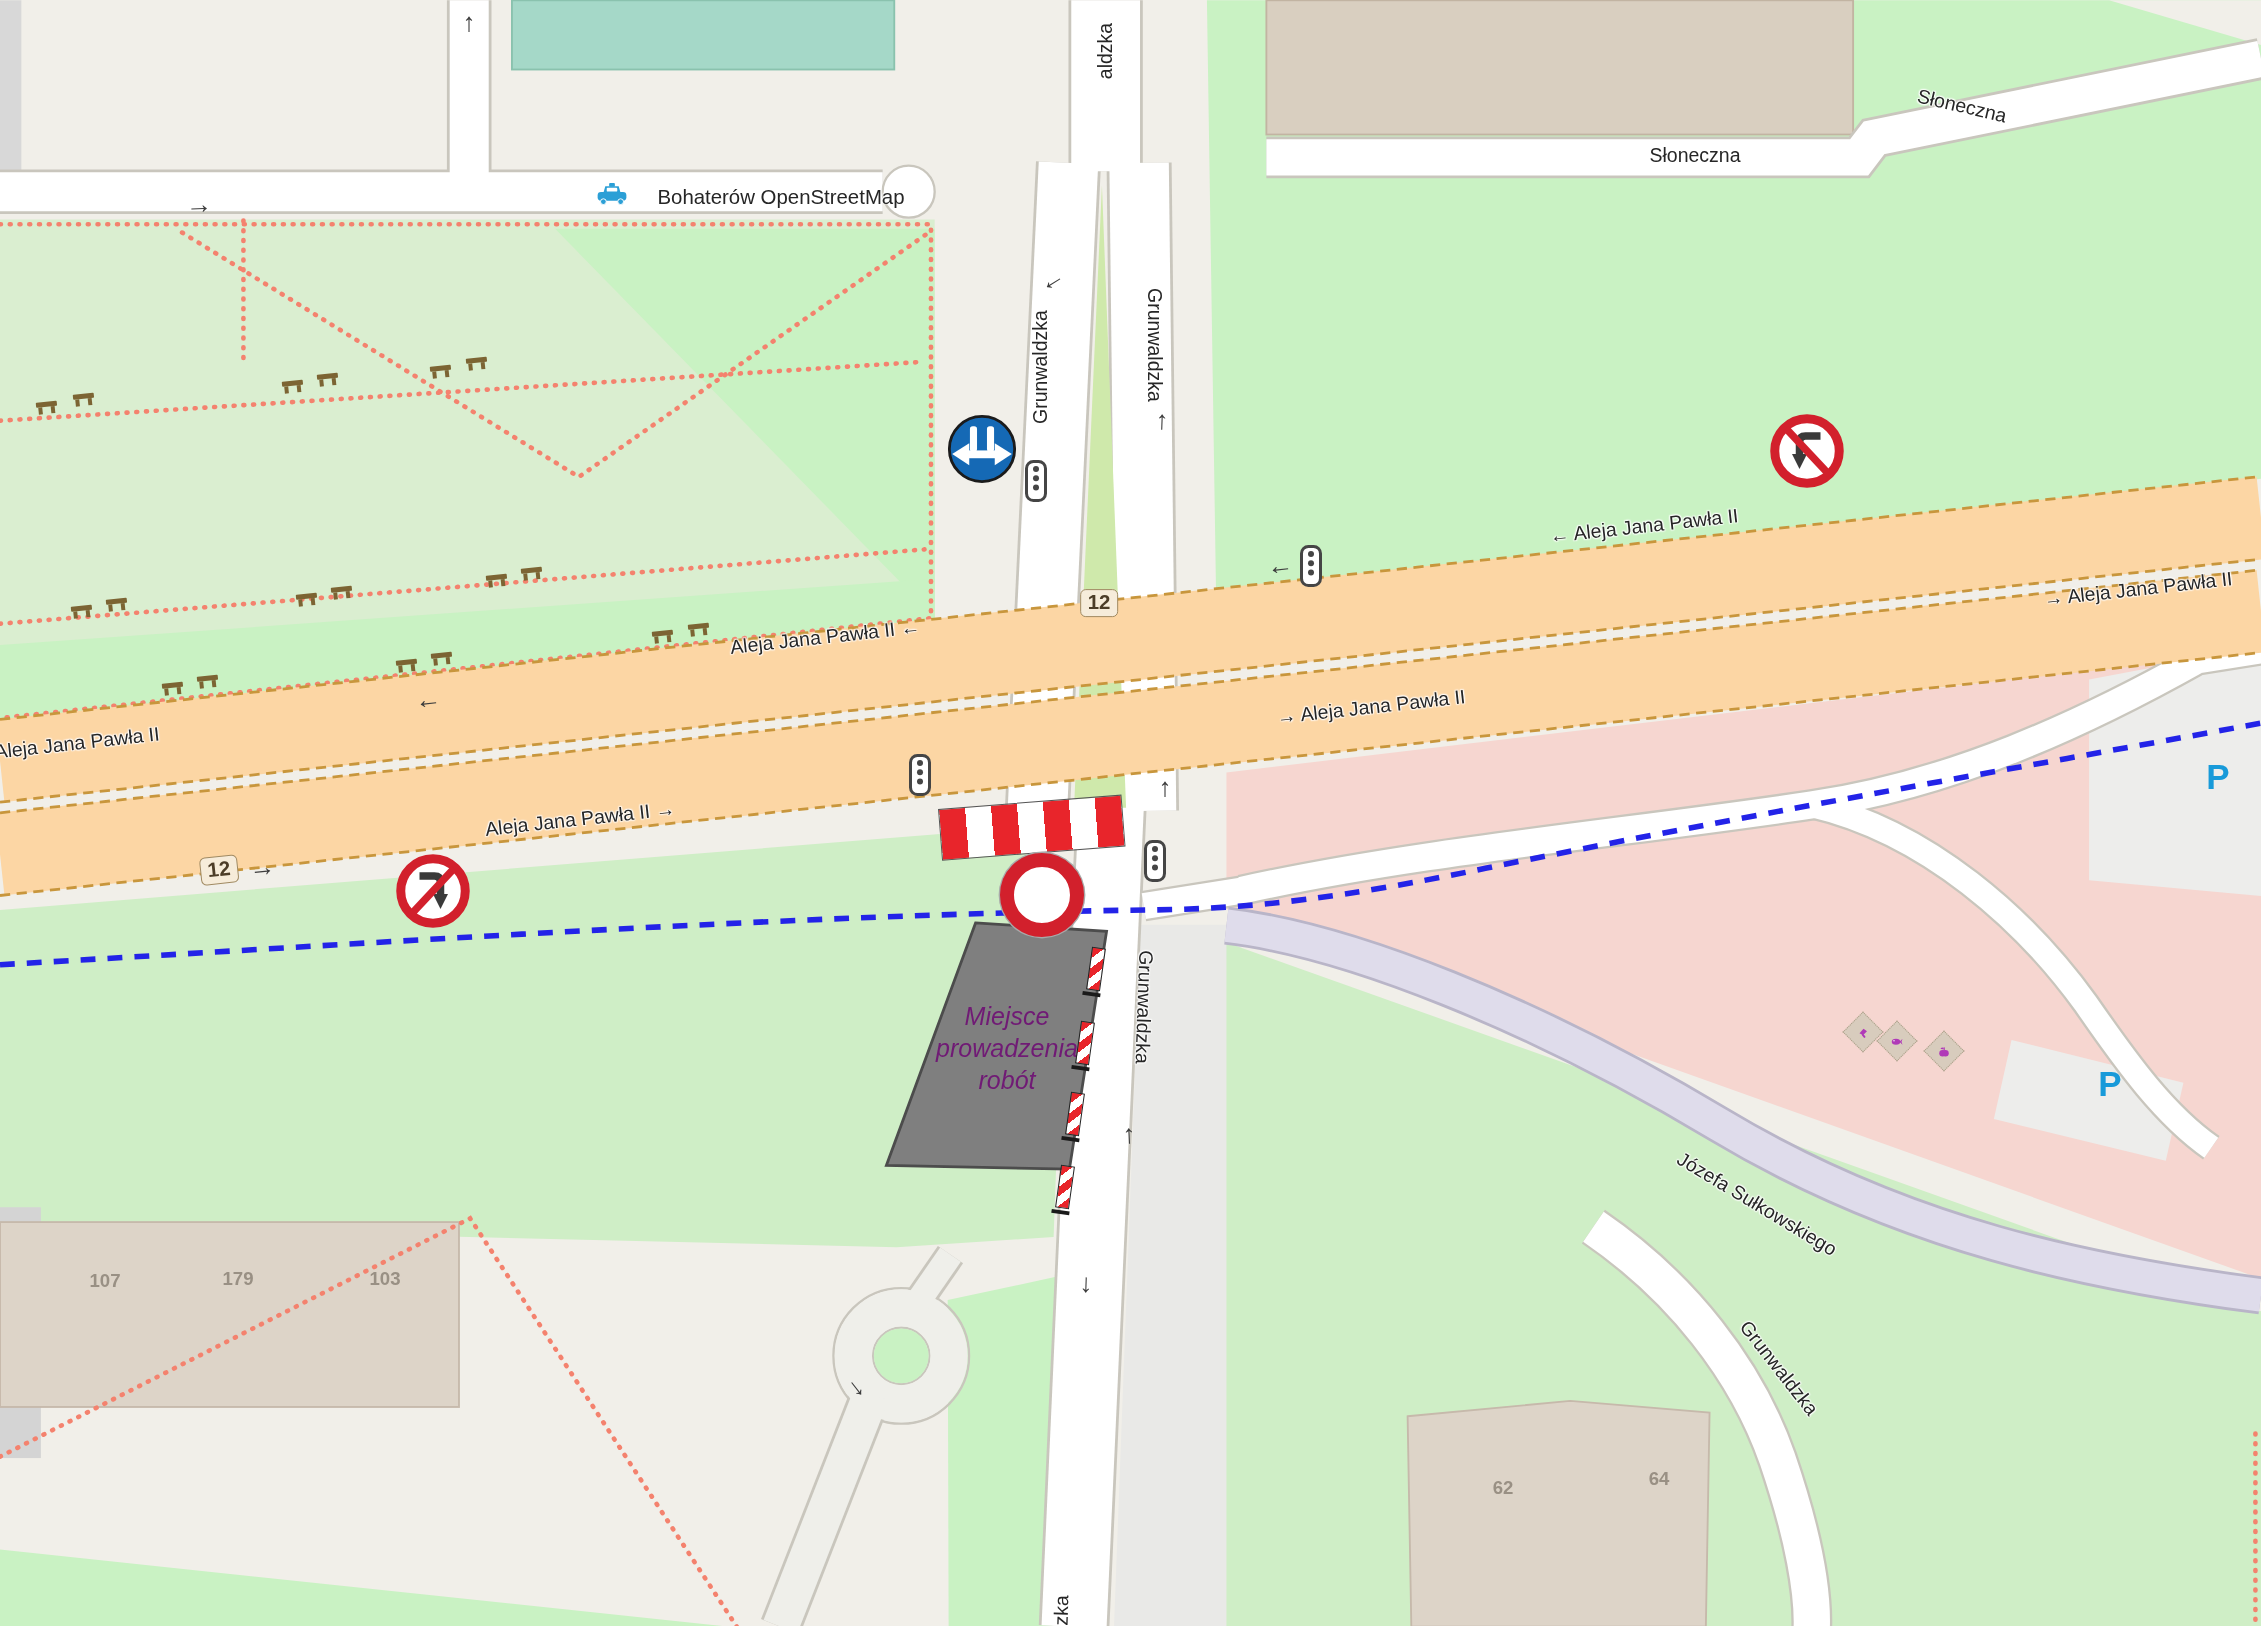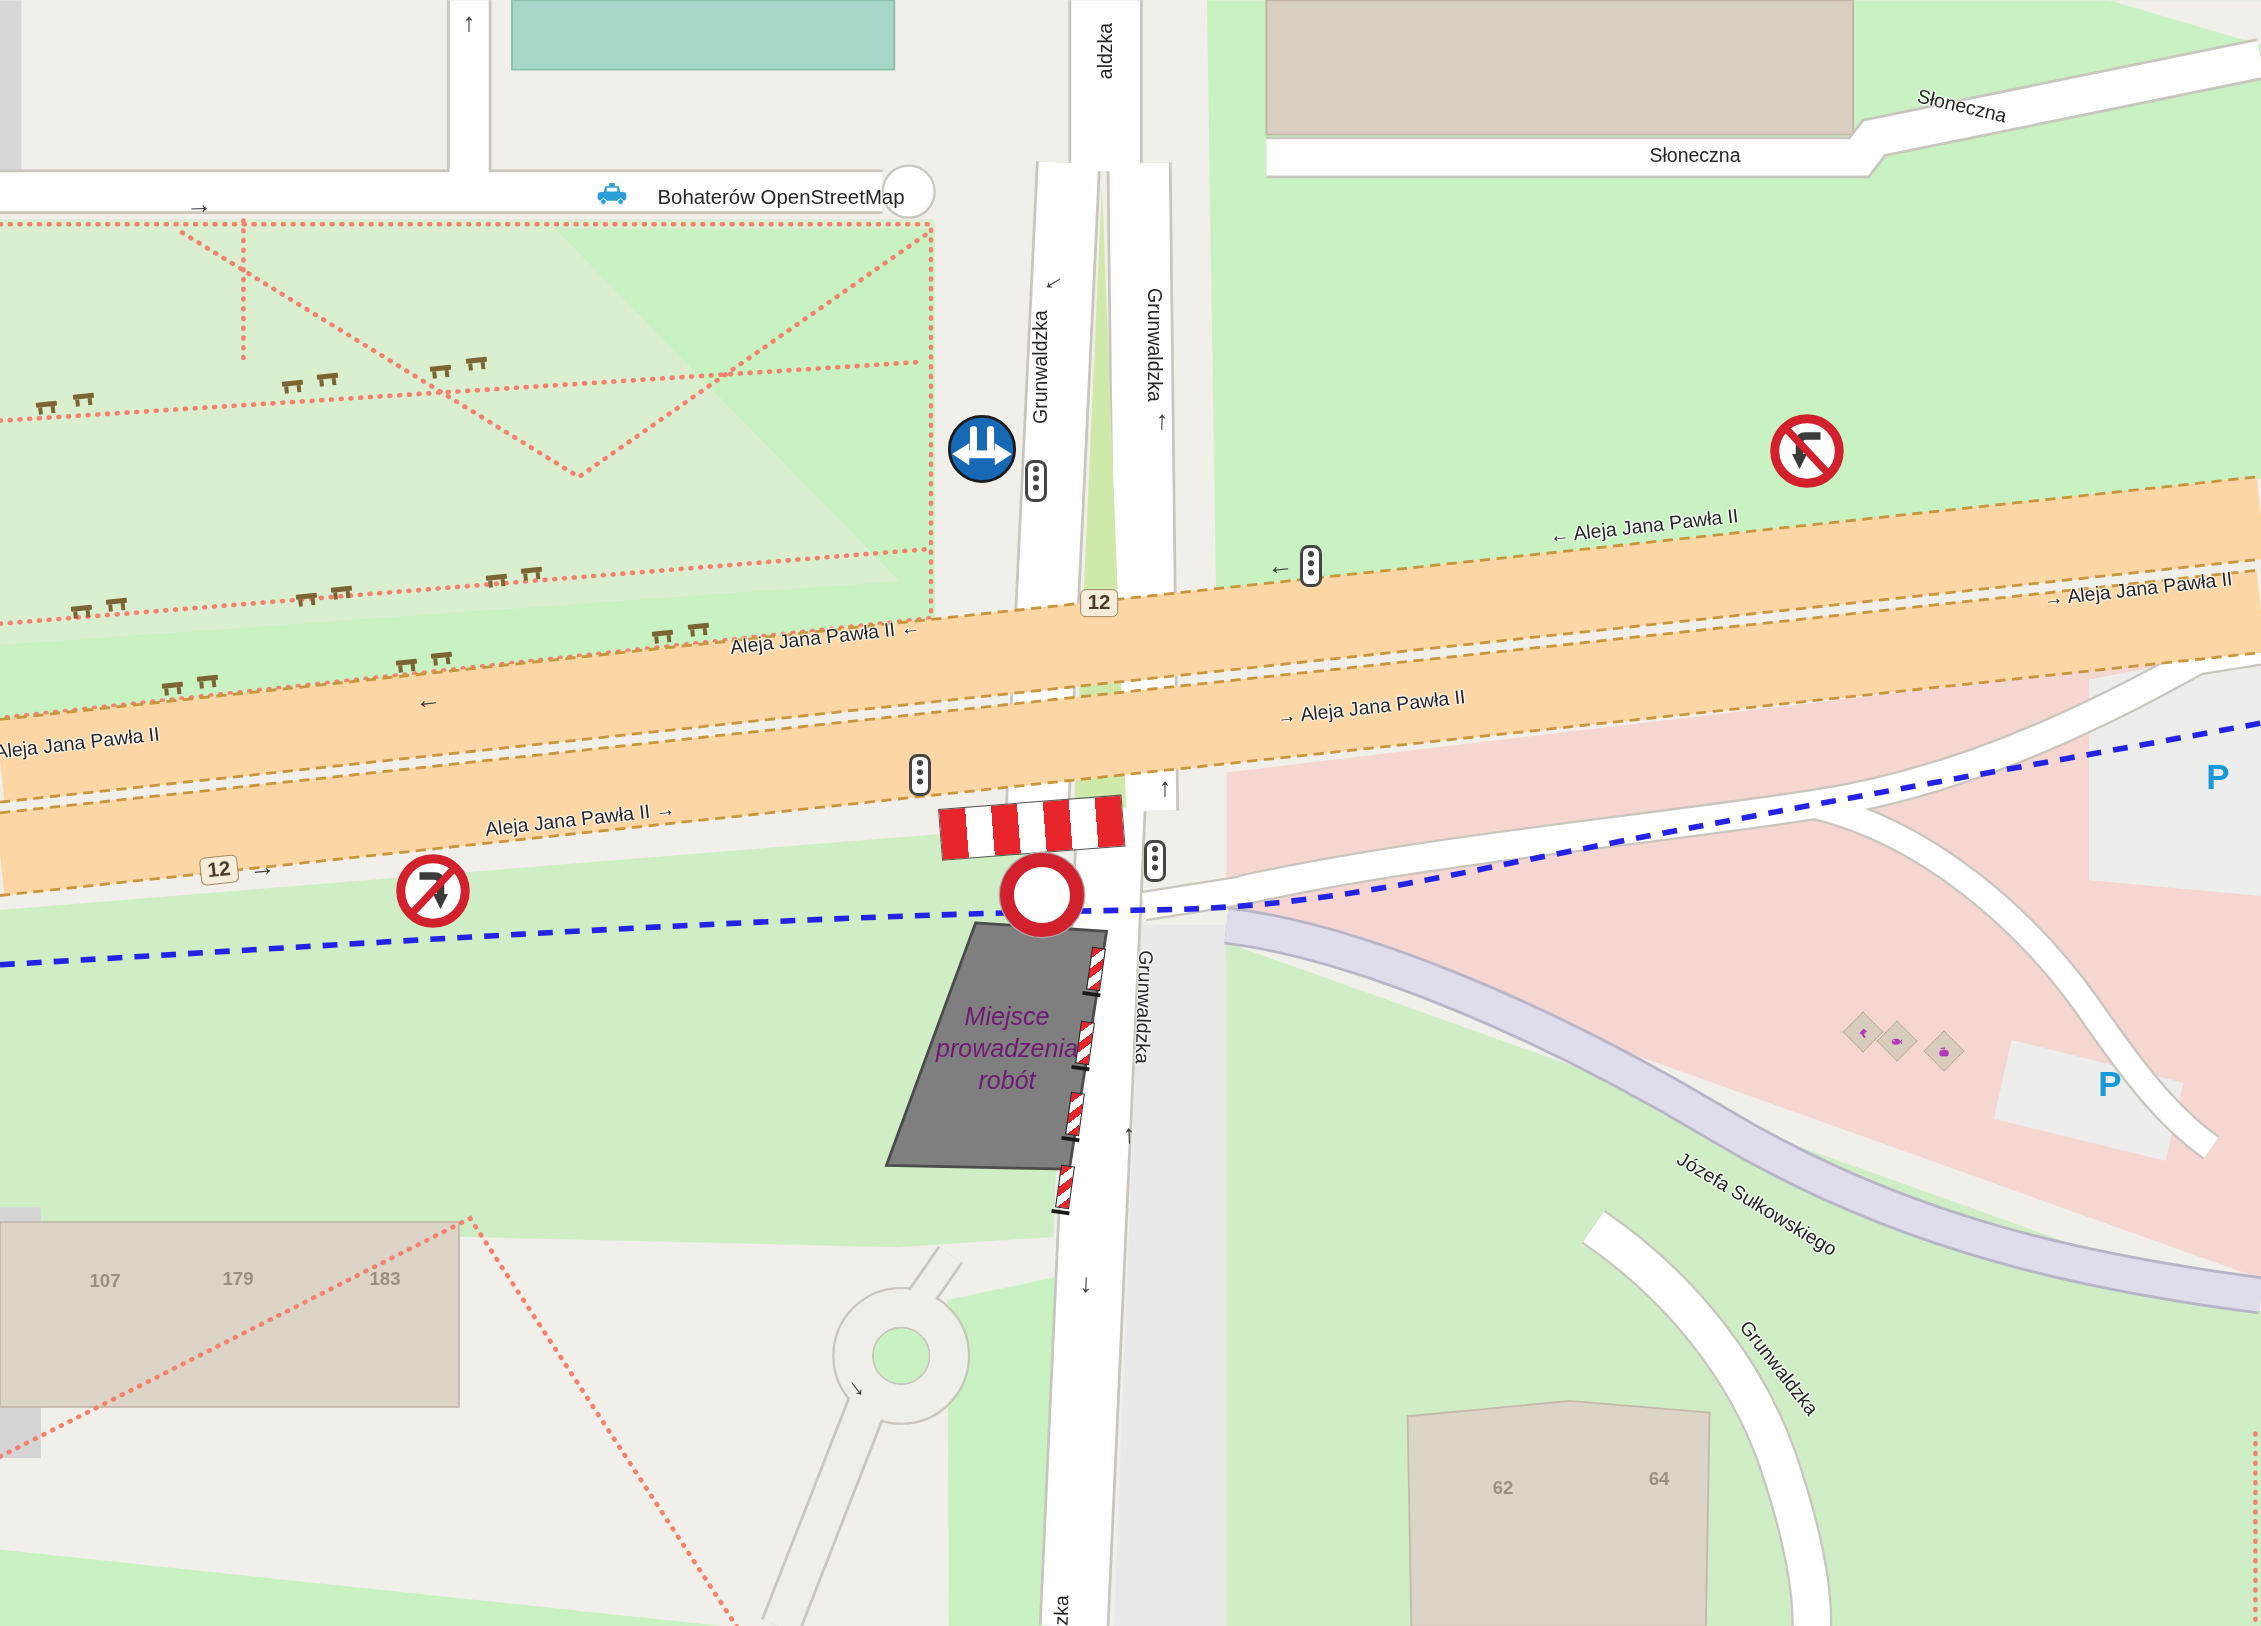--- a/index.html
+++ b/index.html
@@ -283,21 +283,21 @@
   <div class="lbl" style="left:1779px;top:1368px;--r:52deg">Grunwaldzka</div>
   <div class="lbl" style="left:1060px;top:1652px;--r:-88deg">Grunwaldzka</div>
 
   <div class="lbl" style="left:1695px;top:155px">Słoneczna</div>
   <div class="lbl" style="left:1962px;top:106px;--r:13deg">Słoneczna</div>
   <div class="lbl" style="left:1757px;top:1204px;--r:31deg">Józefa Sułkowskiego</div>
   <div class="lbl" style="left:781px;top:197px;font-size:20.4px">Bohaterów OpenStreetMap</div>
 
   <div class="hn" style="left:105px;top:1281px">107</div>
   <div class="hn" style="left:238px;top:1279px">179</div>
-  <div class="hn" style="left:385px;top:1279px">183</div>
+  <div class="hn" style="left:385px;top:1279px">103</div>
   <div class="hn" style="left:1503px;top:1488px">62</div>
   <div class="hn" style="left:1659px;top:1479px">64</div>
 
   <div class="pletter" style="left:2218px;top:777px">P</div>
   <div class="pletter" style="left:2110px;top:1084px">P</div>
 
 
 </div>
 
 

